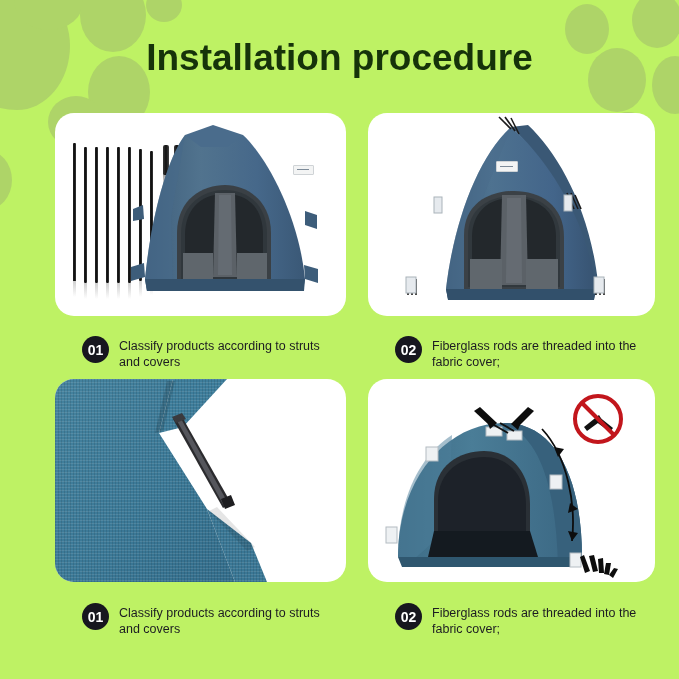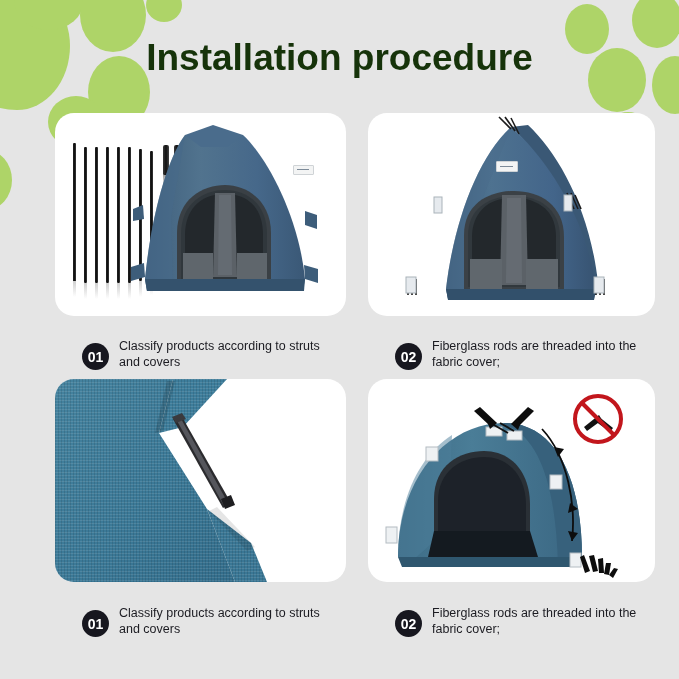--- a/index.html
+++ b/index.html
@@ -2,21 +2,21 @@
 <html><head>
 <meta charset="utf-8">
 <style>
   html,body{margin:0;padding:0;}
   body{
     width:679px;height:679px;overflow:hidden;
     font-family:"Liberation Sans", sans-serif;
     background:#bedf7e;
     position:relative;
   }
-  #page{position:absolute;inset:0;background:#e5e5e5;overflow:hidden;}
+  #page{position:absolute;inset:0;background:#bef264;overflow:hidden;}
 
   
   .paw{position:absolute;background:#aed468;border-radius:50%;}
 
   
   .title{
     position:absolute;top:30px;left:0;width:679px;
     text-align:center;
     font-size:37px;font-weight:bold;
     color:#16330a;
@@ -29,21 +29,21 @@
   .panel{
     position:absolute;background:#ffffff;border-radius:19px;overflow:hidden;
     z-index:4;
   }
   .p1{left:55px;top:113px;width:291px;height:203px;}
   .p2{left:368px;top:113px;width:287px;height:203px;}
   .p3{left:55px;top:379px;width:291px;height:203px;}
   .p4{left:368px;top:379px;width:287px;height:203px;}
 
   
-  .caption{position:absolute;display:flex;align-items:flex-end;z-index:5;}
+  .caption{position:absolute;display:flex;align-items:flex-start;z-index:5;}
   .c1{left:82px;top:336px;width:255px;}
   .c2{left:395px;top:336px;width:250px;}
   .c3{left:82px;top:603px;width:255px;}
   .c4{left:395px;top:603px;width:250px;}
   .badge{
     flex:0 0 auto;
     width:27px;height:27px;border-radius:50%;
     background:#17171f;color:#ffffff;
     font-size:14px;font-weight:bold;
     display:flex;align-items:center;justify-content:center;

